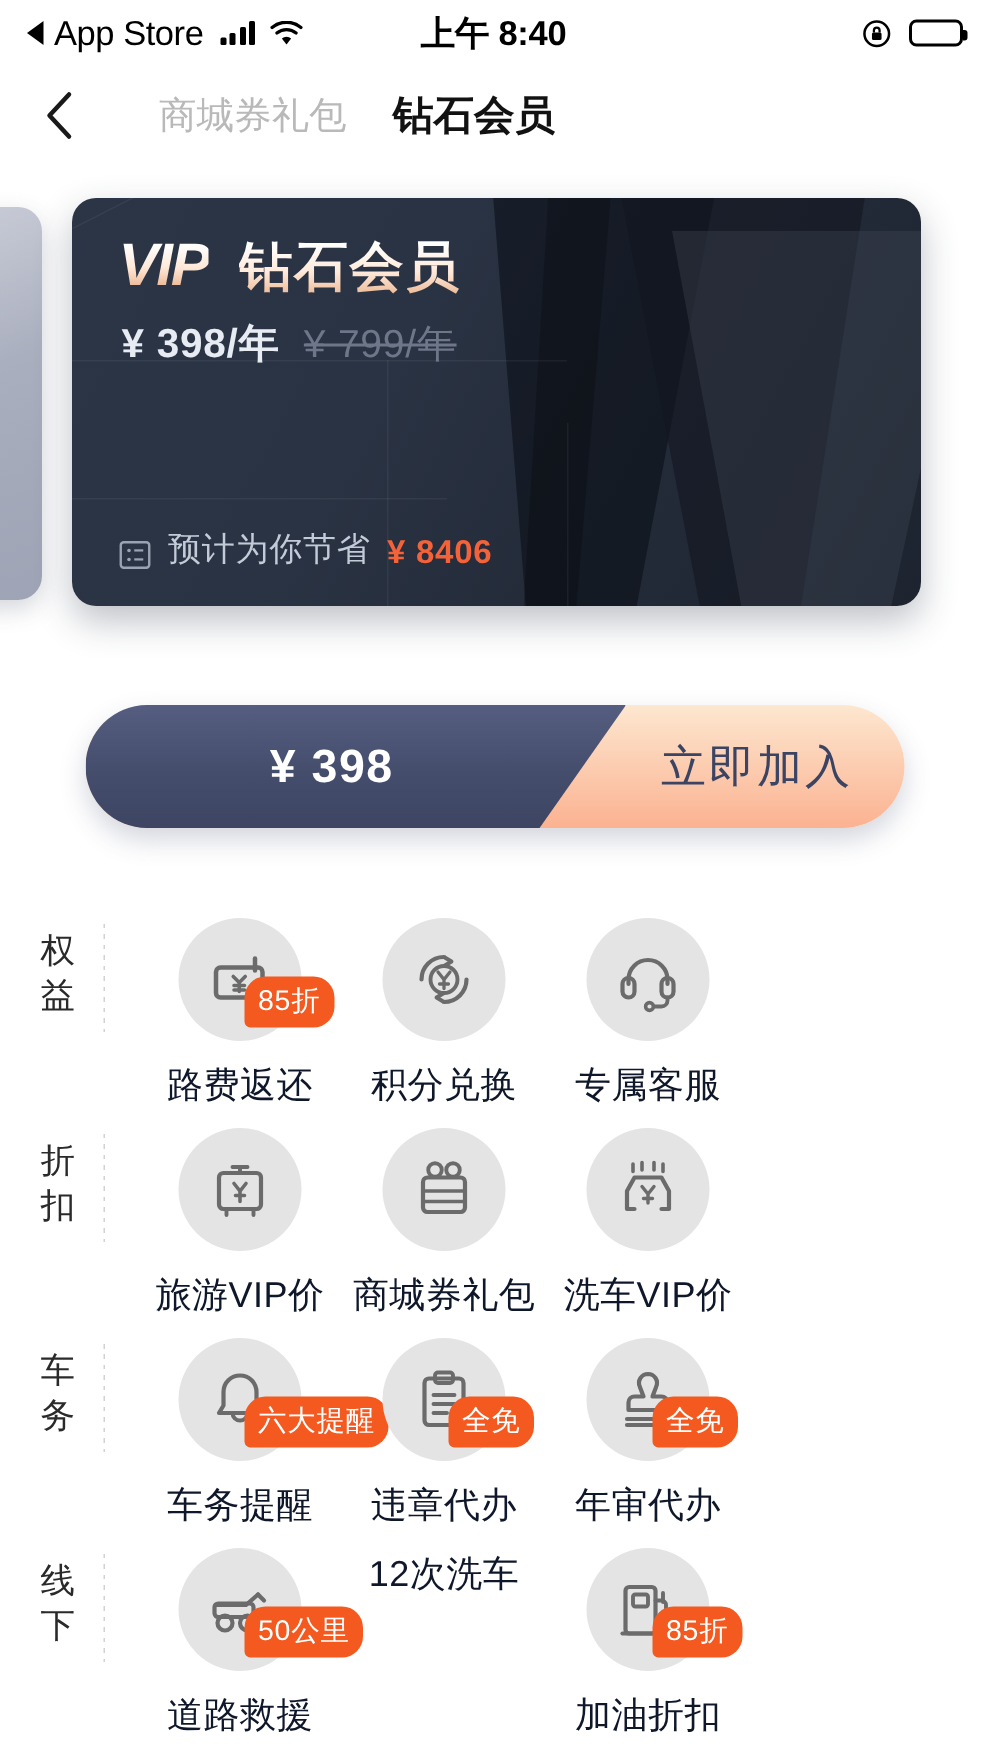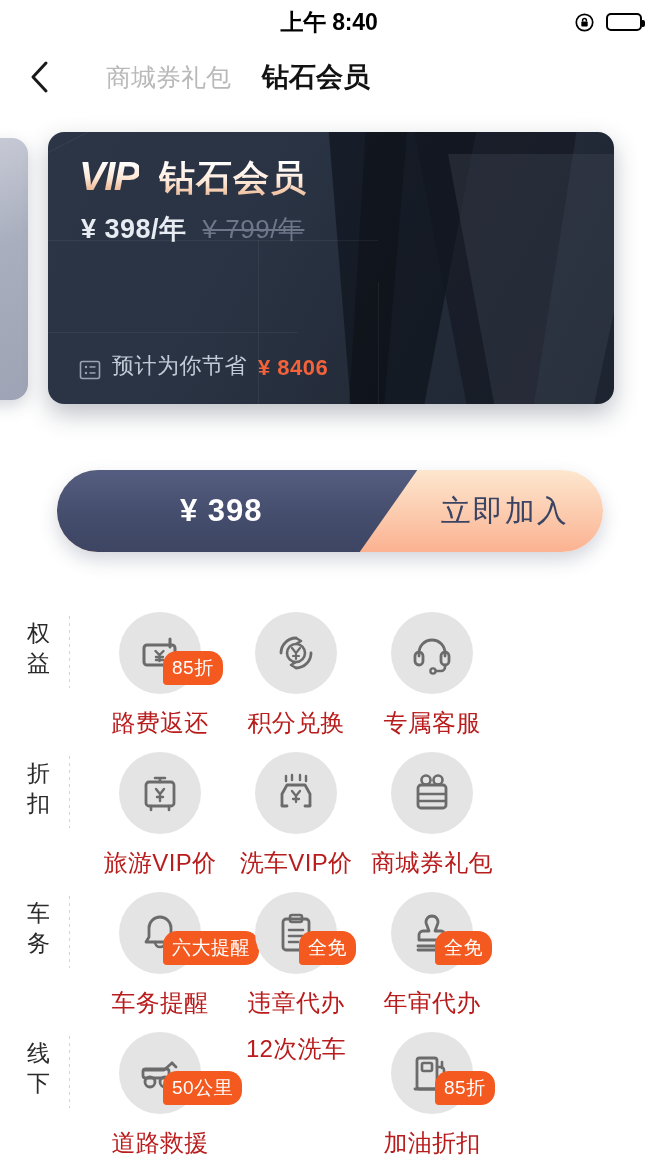--- a/index.html
+++ b/index.html
@@ -136,28 +136,45 @@
     width:82px;height:82px;border-radius:50%; background:#e4e4e4;
     display:flex; align-items:center; justify-content:center;
   }
   .ic-circle svg{display:block}
   .badge {
     position:absolute; left:44px; top:-9px;
     background:#f4591f; color:#fff; font-size:19px; line-height:1;
     padding:7px 9px 8px; border-radius:14px 14px 14px 4px; white-space:nowrap;
     font-weight:400; letter-spacing:.5px;margin-top:48px;
   }
-  .bname { margin-top:13px; font-size:24px; color:#b91c1c; letter-spacing:.3px; white-space:nowrap;}
+  .bname { margin-top:13px; font-size:24px; color:#0f172a; letter-spacing:.3px; white-space:nowrap;}
 </style>
 </head>
 <body>
 
 <div class="screen">
 
   <div class="statusbar">
+    <div class="sb-left">
+      <div class="sb-back-tri"></div>
+      <span class="sb-appname">App Store</span>
+      <span class="sig">
+          <i></i>
+          <i></i>
+          <i></i>
+          <i></i>
+        </span>
+      <span class="wifi">
+        <svg width="22" height="17" viewBox="0 0 22 17">
+          <path d="M11 15.6l3.1-3.9a4.6 4.6 0 0 0-6.2 0z" fill="#000"></path>
+          <path d="M4.6 8.0a10 10 0 0 1 12.8 0" stroke="#000" stroke-width="2.2" fill="none" stroke-linecap="round"></path>
+          <path d="M1.4 4.3a15 15 0 0 1 19.2 0" stroke="#000" stroke-width="2.2" fill="none" stroke-linecap="round"></path>
+        </svg>
+      </span>
+    </div>
     <div class="sb-time">上午 8:40</div>
     <div class="sb-right">
       <span class="rot">
         <svg width="21" height="21" viewBox="0 0 21 21">
           <circle cx="10.5" cy="10.5" r="8.2" fill="none" stroke="#000" stroke-width="1.7"></circle>
           <rect x="7.3" y="9.6" width="6.4" height="5" rx="1" fill="#000"></rect>
           <path d="M8.6 9.6V8.3a1.9 1.9 0 0 1 3.8 0v1.3" fill="none" stroke="#000" stroke-width="1.5"></path>
         </svg>
       </span>
       <span class="batt">
@@ -299,41 +316,41 @@
                   <path d="M19 19l4 5 4-5M23 24v7M20 27h6" stroke="#6b6b6b" stroke-width="2.4" fill="none" stroke-linecap="round"></path>
                 </svg>
               </div>
             </div>
             <div class="bname">旅游VIP价</div>
           </div>
           <div class="bitem">
             <div class="ic-wrap">
               <div class="ic-circle">
                 <svg width="46" height="46" viewBox="0 0 46 46">
+                  <circle cx="17" cy="10" r="4.5" fill="none" stroke="#6b6b6b" stroke-width="2.6"></circle>
+                  <circle cx="29" cy="10" r="4.5" fill="none" stroke="#6b6b6b" stroke-width="2.6"></circle>
+                  <rect x="9" y="15" width="28" height="23" rx="3" fill="none" stroke="#6b6b6b" stroke-width="2.8"></rect>
+                  <path d="M9 24h28M9 31h28" stroke="#6b6b6b" stroke-width="2.4"></path>
+                </svg>
+              </div>
+            </div>
+            <div class="bname">商城券礼包</div>
+          </div>
+          <div class="bitem">
+            <div class="ic-wrap">
+              <div class="ic-circle">
+                <svg width="46" height="46" viewBox="0 0 46 46">
                   <path d="M13 6v5M19 5v5M27 5v5M33 6v5" stroke="#6b6b6b" stroke-width="2.4" stroke-linecap="round"></path>
                   <path d="M9 36V24l5-9h18l5 9v12" fill="none" stroke="#6b6b6b" stroke-width="2.8" stroke-linejoin="round"></path>
                   <path d="M9 36h5M32 36h5" stroke="#6b6b6b" stroke-width="2.8" stroke-linecap="round"></path>
                   <path d="M19 21l4 5 4-5M23 26v6M20 29h6" stroke="#6b6b6b" stroke-width="2.3" fill="none" stroke-linecap="round"></path>
                 </svg>
               </div>
             </div>
             <div class="bname">洗车VIP价</div>
-          </div>
-          <div class="bitem">
-            <div class="ic-wrap">
-              <div class="ic-circle">
-                <svg width="46" height="46" viewBox="0 0 46 46">
-                  <circle cx="17" cy="10" r="4.5" fill="none" stroke="#6b6b6b" stroke-width="2.6"></circle>
-                  <circle cx="29" cy="10" r="4.5" fill="none" stroke="#6b6b6b" stroke-width="2.6"></circle>
-                  <rect x="9" y="15" width="28" height="23" rx="3" fill="none" stroke="#6b6b6b" stroke-width="2.8"></rect>
-                  <path d="M9 24h28M9 31h28" stroke="#6b6b6b" stroke-width="2.4"></path>
-                </svg>
-              </div>
-            </div>
-            <div class="bname">商城券礼包</div>
           </div>
         </div>
       </div>
       <div class="brow">
         <div class="rowlabel">
           <div>车</div>
           <div>务</div>
         </div>
         <div class="rowdivider"></div>
         <div class="items">

